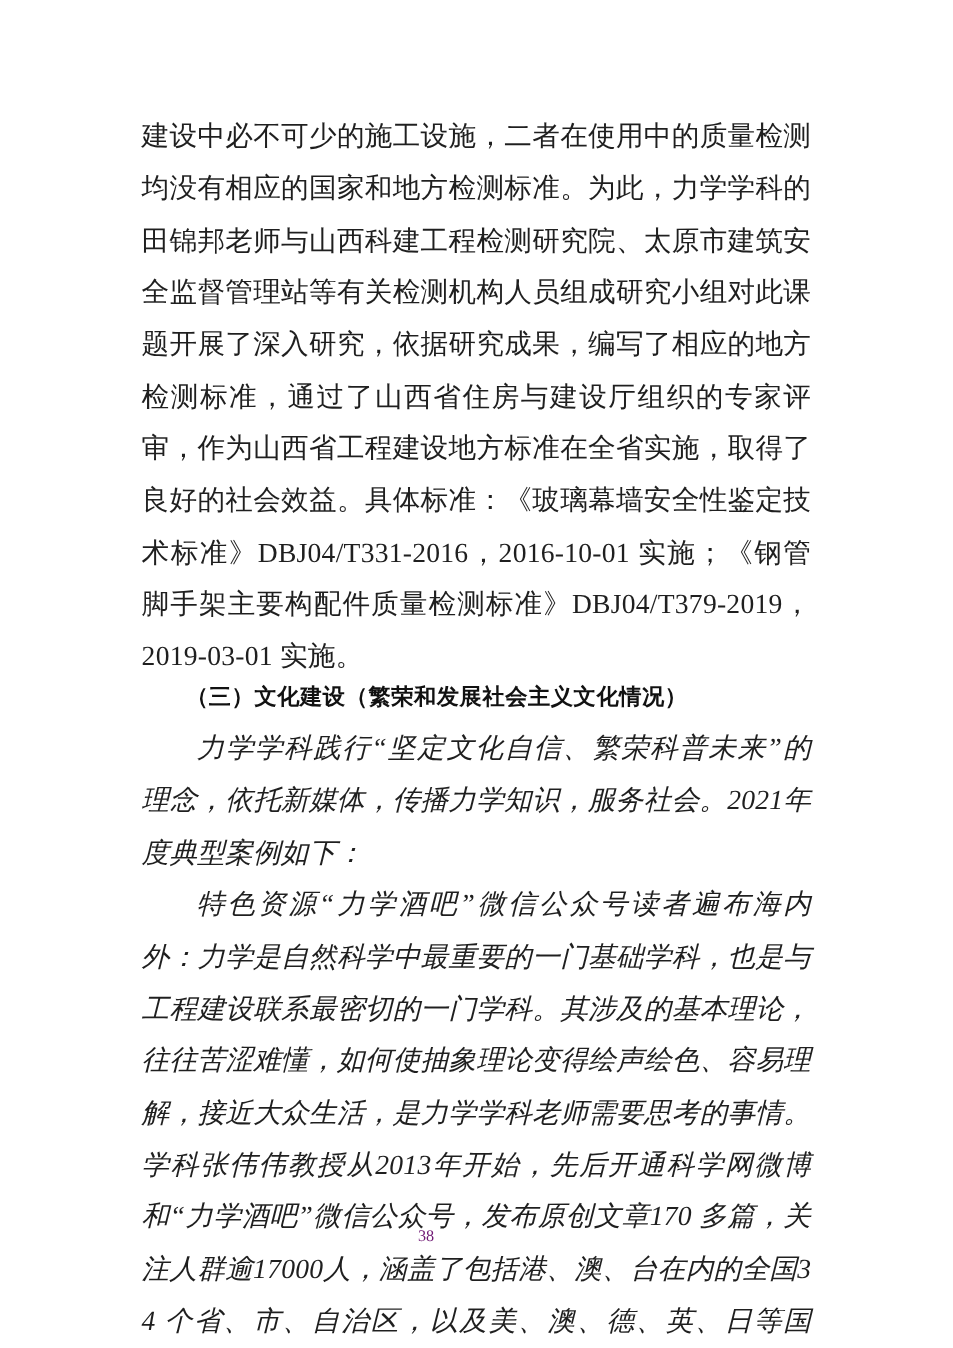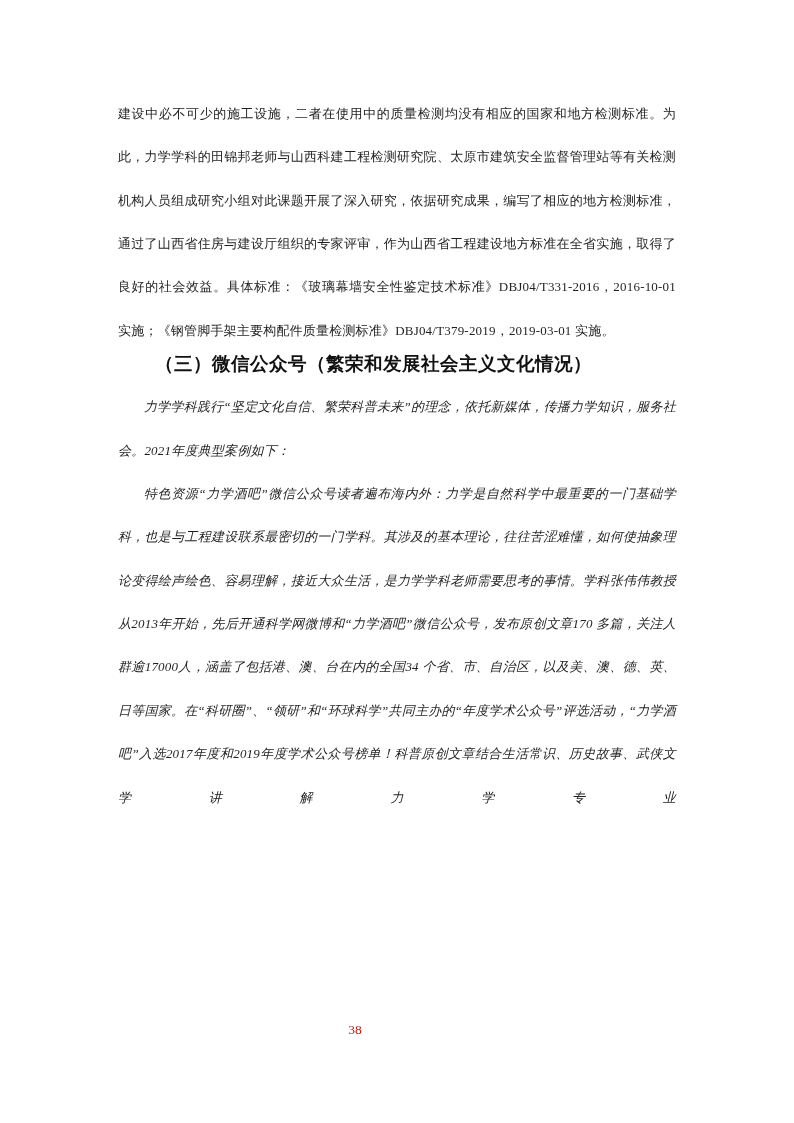--- a/index.html
+++ b/index.html
@@ -17,21 +17,21 @@
     background: #ffffff;
   }
   .text-block {
     position: absolute;
     left: 118px;
     top: 92px;
     width: 558px;
     color: #1f1f1f;
   }
   .para {
-    font-size: 13px;
+    font-size: 23px;
     line-height: 43.35px;
     text-align: justify;
     text-justify: inter-character;
     letter-spacing: 0.2px;
     word-break: break-all;
   }
   .para.indent {
     text-indent: 2em;
     font-style: italic;
   }
@@ -48,28 +48,28 @@
     letter-spacing: 0.5px;
     color: #111111;
   }
   .page-number {
     position: absolute;
     top: 1022px;
     left: 0;
     width: 710px;
     text-align: center;
     font-size: 13.5px;
-    color: #b91c1c;
+    color: #701a75;
     font-family: "Liberation Serif", "DejaVu Serif", serif;
   }
 </style>
 </head>
 <body>
 
 <div class="page">
   <div class="text-block">
     <p class="para">建设中必不可少的施工设施，二者在使用中的质量检测均没有相应的国家和地方检测标准。为此，力学学科的田锦邦老师与山西科建工程检测研究院、太原市建筑安全监督管理站等有关检测机构人员组成研究小组对此课题开展了深入研究，依据研究成果，编写了相应的地方检测标准，通过了山西省住房与建设厅组织的专家评审，作为山西省工程建设地方标准在全省实施，取得了良好的社会效益。具体标准：《玻璃幕墙安全性鉴定技术标准》DBJ04/T331-2016，2016-10-01 实施；《钢管脚手架主要构配件质量检测标准》DBJ04/T379-2019，2019-03-01 实施。</p>
-    <h2 class="heading">（三）微信公众号（繁荣和发展社会主义文化情况）</h2>
+    <h2 class="heading">（三）文化建设（繁荣和发展社会主义文化情况）</h2>
     <p class="para indent">力学学科践行“坚定文化自信、繁荣科普未来”的理念，依托新媒体，传播力学知识，服务社会。2021年度典型案例如下：</p>
     <p class="para indent flush-last">特色资源“力学酒吧”微信公众号读者遍布海内外：力学是自然科学中最重要的一门基础学科，也是与工程建设联系最密切的一门学科。其涉及的基本理论，往往苦涩难懂，如何使抽象理论变得绘声绘色、容易理解，接近大众生活，是力学学科老师需要思考的事情。学科张伟伟教授从2013年开始，先后开通科学网微博和“力学酒吧”微信公众号，发布原创文章170 多篇，关注人群逾17000人，涵盖了包括港、澳、台在内的全国34 个省、市、自治区，以及美、澳、德、英、日等国家。在“科研圈”、“领研”和“环球科学”共同主办的“年度学术公众号”评选活动，“力学酒吧”入选2017年度和2019年度学术公众号榜单！科普原创文章结合生活常识、历史故事、武侠文学讲解力学专业</p>
   </div>
   <div class="page-number">38</div>
 </div>
 
 </body></html>

